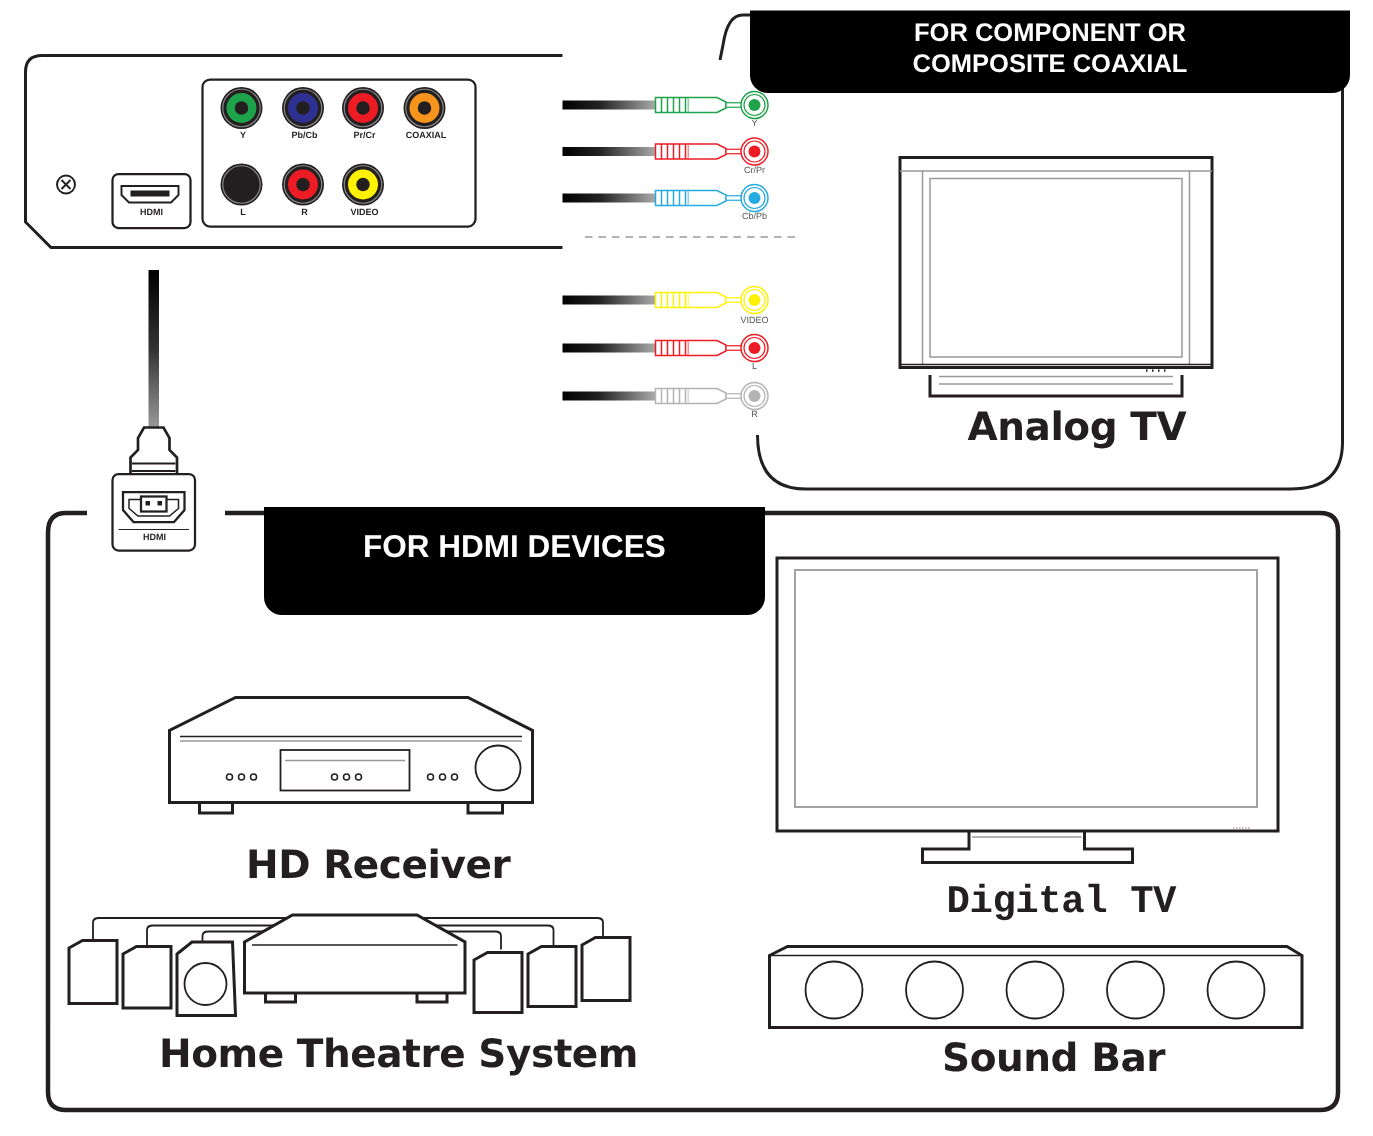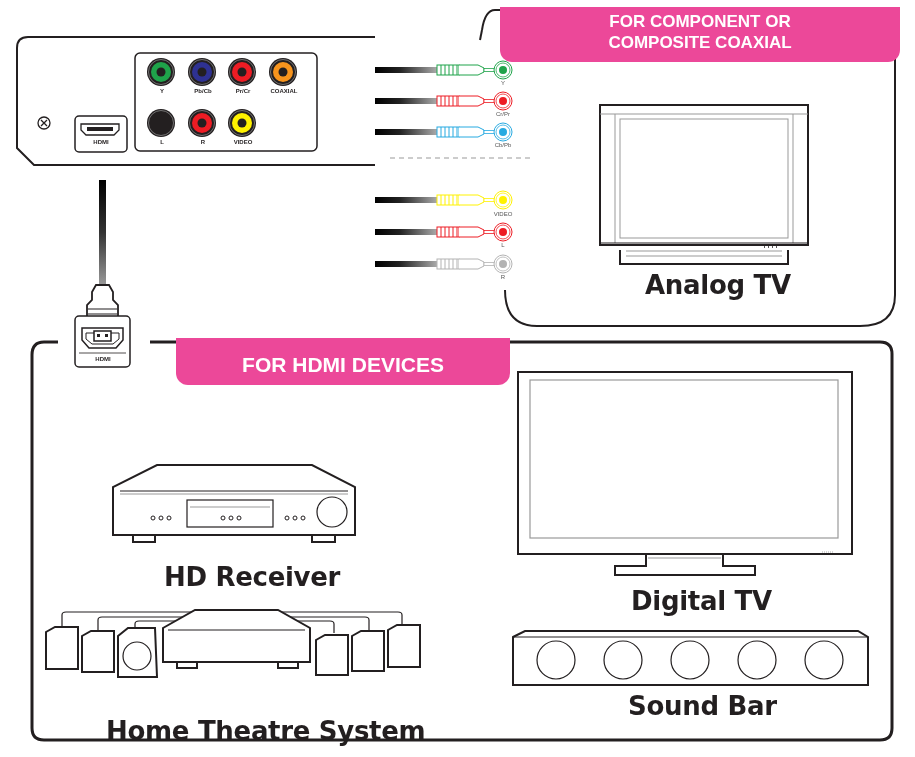--- a/index.html
+++ b/index.html
@@ -1,20 +1,20 @@
 <!DOCTYPE html>
 <html><head>
 <meta charset="utf-8">
 <style>
   html,body{margin:0;padding:0;background:#ffffff;}
   body{width:915px;height:757px;position:relative;overflow:hidden;font-family:"DejaVu Sans",sans-serif;}
   svg{position:absolute;left:0;top:0;}
-  .banner{position:absolute;background:#ec4899;color:#fff;font-family:"Liberation Sans",sans-serif;font-weight:bold;text-align:center;}
+  .banner{position:absolute;background:#000000;color:#fff;font-family:"Liberation Sans",sans-serif;font-weight:bold;text-align:center;}
   .banner-top{left:500px;top:7px;width:400px;height:55px;border-radius:0 0 12px 12px;font-size:17px;line-height:21px;padding-top:4px;box-sizing:border-box;}
-  .banner-hdmi{left:176px;top:338px;width:334px;height:47px;border-radius:0 0 12px 12px;font-size:21px;line-height:54px;}
+  .banner-hdmi{left:176px;top:338px;width:334px;height:72px;border-radius:0 0 12px 12px;font-size:21px;line-height:54px;}
   .lbl{position:absolute;font-family:"DejaVu Sans",sans-serif;color:#231f20;font-size:26px;font-weight:bold;letter-spacing:-0.3px;white-space:nowrap;}
   .small{position:absolute;font-family:"Liberation Sans",sans-serif;font-weight:bold;font-size:6px;color:#231f20;text-align:center;width:50px;}
   .plugl{position:absolute;font-family:"Liberation Sans",sans-serif;font-size:6px;color:#555;text-align:center;width:30px;}
 </style>
 </head>
 <body>
 
 <svg width="915" height="757" viewBox="0 0 915 757">
   <defs>
     <linearGradient id="cableGrad" x1="0" x2="1" y1="0" y2="0">
@@ -285,15 +285,15 @@
 <div class="plugl" style="left:488px;top:274px;">R</div>
 
 <div class="banner banner-top">
   <div>FOR COMPONENT OR</div>
   <div>COMPOSITE COAXIAL</div>
 </div>
 <div class="banner banner-hdmi">FOR HDMI DEVICES</div>
 
 <div class="lbl" style="left:645px;top:270px;">Analog TV</div>
 <div class="lbl" style="left:164px;top:562px;">HD Receiver</div>
-<div class="lbl" style="left:106px;top:716px;text-align:right;">Home  Theatre System</div>
-<div class="lbl" style="left:631px;top:586px;">Digital TV</div>
+<div class="lbl" style="left:106px;top:688px;text-align:right;">Home  Theatre System</div>
+<div class="lbl" style="left:631px;top:586px;font-family:Liberation Mono, monospace;">Digital TV</div>
 <div class="lbl" style="left:628px;top:691px;">Sound Bar</div>
 
 </body></html>

